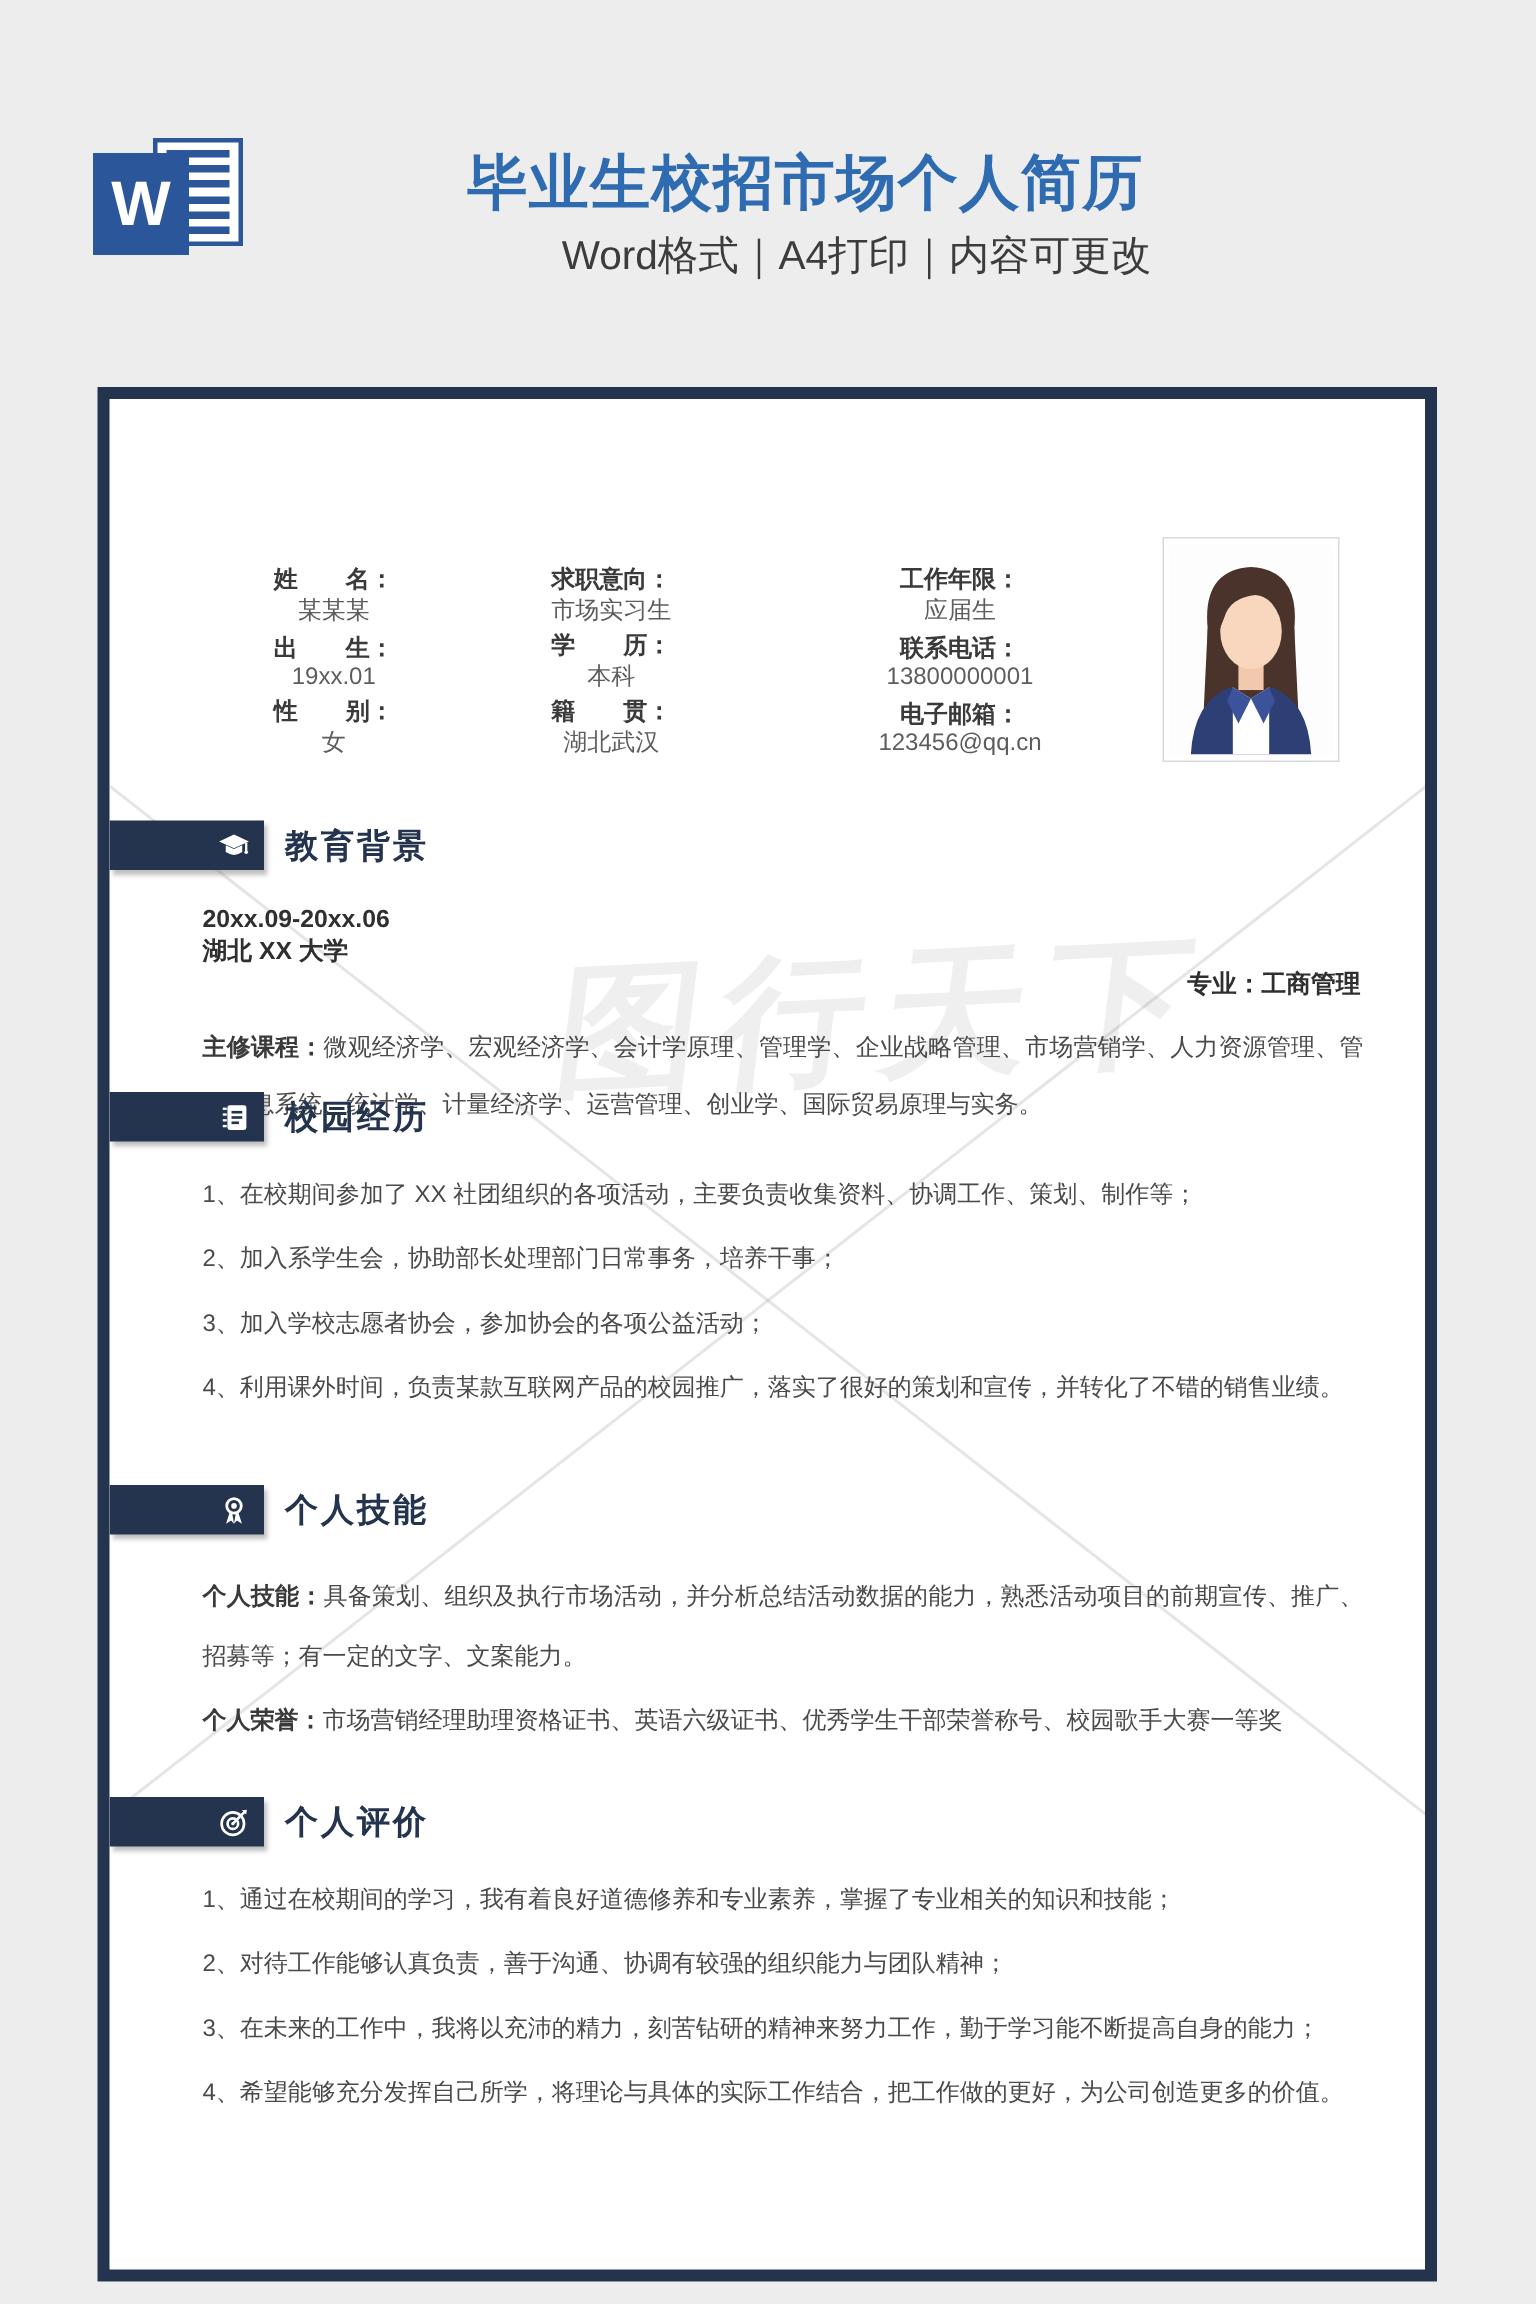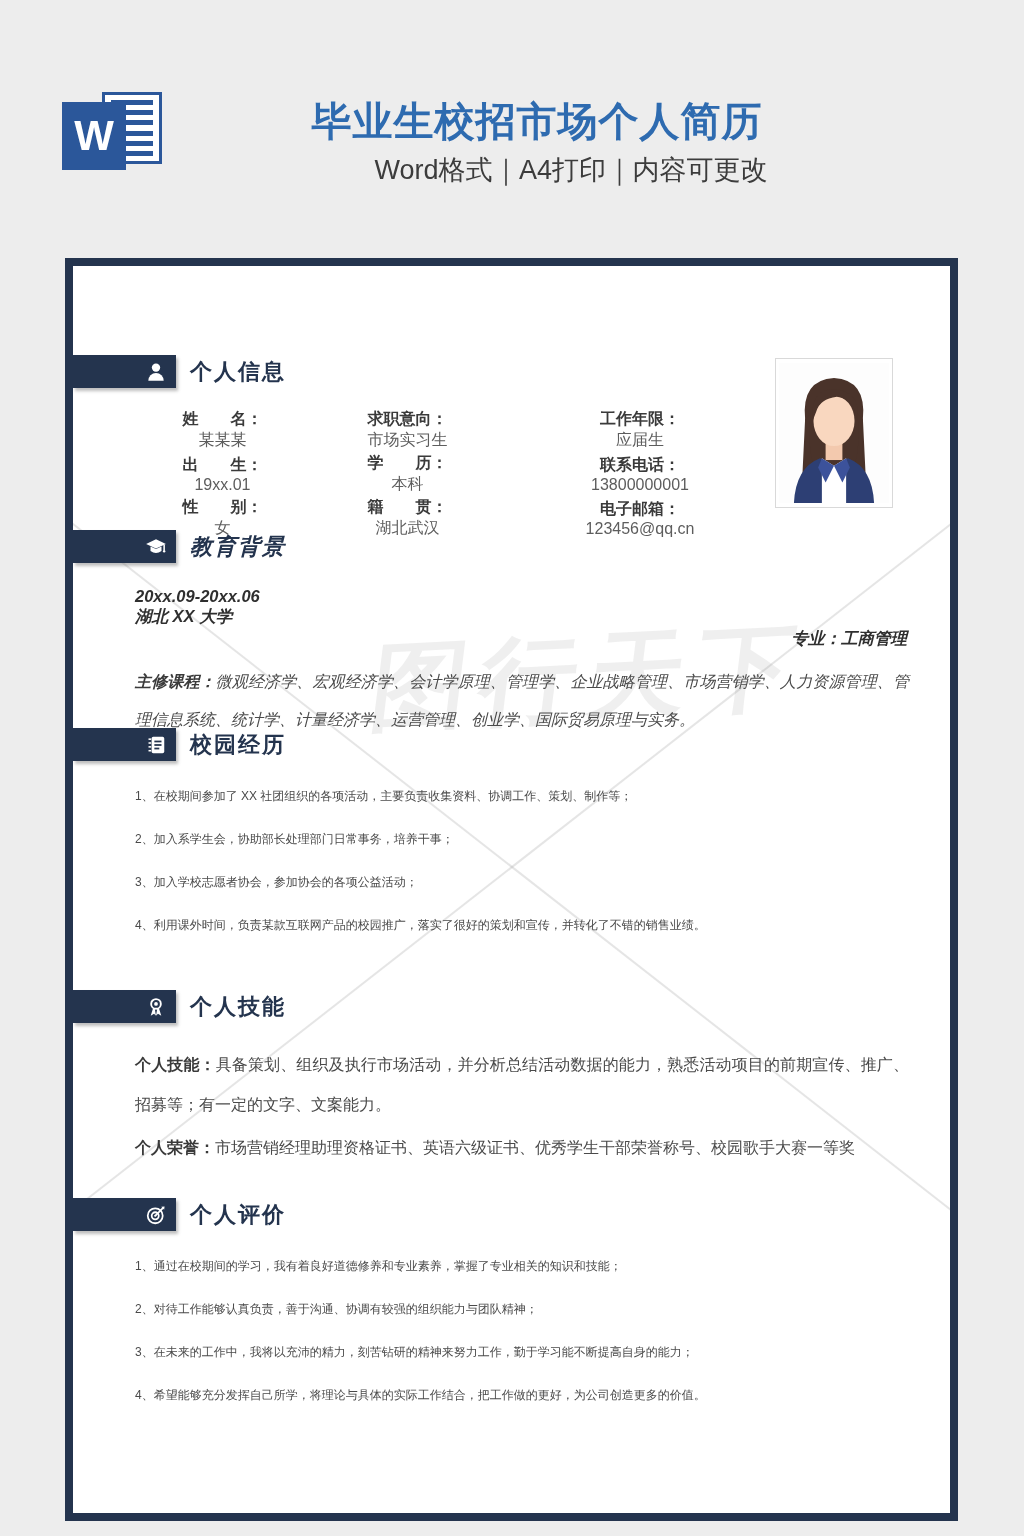--- a/index.html
+++ b/index.html
@@ -86,21 +86,21 @@
   .edu-school { flex:1; }
   .edu-major  { flex:1; text-align:right; }
   .para {
     margin:13px 0 0 62px; width:774px; font-size:16px; color:#4a4a4a;
     line-height:38px; text-align:justify;
   }
   .para .lbl { font-size:16px; }
 
   
   .list { margin:25px 0 0 62px; width:778px; }
-  .list p { font-size:12px; color:#4a4a4a; line-height:21px; margin-bottom:22px; }
+  .list p { font-size:16px; color:#4a4a4a; line-height:21px; margin-bottom:22px; }
 
   
   .skill-para { margin:22px 0 0 62px; width:774px; font-size:16px; color:#4a4a4a; line-height:40px; text-align:justify; }
   .honor-para { margin:3px 0 0 62px;  width:774px; font-size:16px; color:#4a4a4a; line-height:40px; text-align:justify; }
 </style>
 </head>
 <body>
 
 <div class="canvas">
 
@@ -118,31 +118,20 @@
   <div class="page-title">毕业生校招市场个人简历</div>
   <div class="page-subtitle">Word格式｜A4打印｜内容可更改</div>
 
   <div class="page">
 
     <div class="wline a"></div>
     <div class="wline b"></div>
     <div class="watermark-text">图行天下</div>
 
     <section class="sec" style="top:89px;">
-      <div class="sec-head">
-        <div class="sec-bar">
-          <span class="sec-icon">
-            <svg viewBox="0 0 20 20">
-                <circle cx="10" cy="6" r="3.8" fill="#fff"></circle>
-                <path d="M3 18 a7 7.2 0 0 1 14 0 z" fill="#fff"></path>
-              </svg>
-          </span>
-        </div>
-        <h2 class="sec-title">个人信息</h2>
-      </div>
       <div class="info-rows">
         <div class="info-row">
           <span class="cell c1">
               <span class="lbl">姓　　名：</span>
               <span class="val">某某某</span>
             </span>
           <span class="cell c2">
               <span class="lbl">求职意向：</span>
               <span class="val">市场实习生</span>
             </span>
@@ -191,21 +180,21 @@
         <path d="M36 62 Q33 26 62 28 Q88 32 84 60 Q80 38 62 36 Q44 38 40 52 Z" fill="#4a332a"></path>
         <path d="M34 54 Q30 90 38 112 L28 118 L28 60 Z" fill="#4a332a"></path>
         <path d="M84 54 Q88 90 80 112 L90 118 L90 60 Z" fill="#4a332a"></path>
         <path d="M16 150 Q18 112 44 102 L59 110 L74 102 Q100 112 102 150 Z" fill="#2d3f74"></path>
         <polygon points="46,102 59,110 72,102 72,150 46,150" fill="#ffffff"></polygon>
         <polygon points="46,102 59,110 50,128 42,112" fill="#3c529b"></polygon>
         <polygon points="72,102 59,110 68,128 76,112" fill="#3c529b"></polygon>
       </svg>
     </div>
 
-    <section class="sec" style="top:264px;font-style:italic;">
+    <section class="sec" style="top:281px;">
       <div class="sec-head">
         <div class="sec-bar">
           <span class="sec-icon">
             <svg viewBox="0 0 20 20">
                 <polygon points="10,3 19,7.2 10,11.4 1,7.2" fill="#fff"></polygon>
                 <path d="M5 9.5 v4.2 q5 3.4 10 0 v-4.2 l-5 2.3 z" fill="#fff"></path>
                 <line x1="17.4" y1="8" x2="17.4" y2="13" stroke="#fff" stroke-width="1.4"></line>
                 <circle cx="17.4" cy="13.8" r="1.1" fill="#fff"></circle>
               </svg>
           </span>

